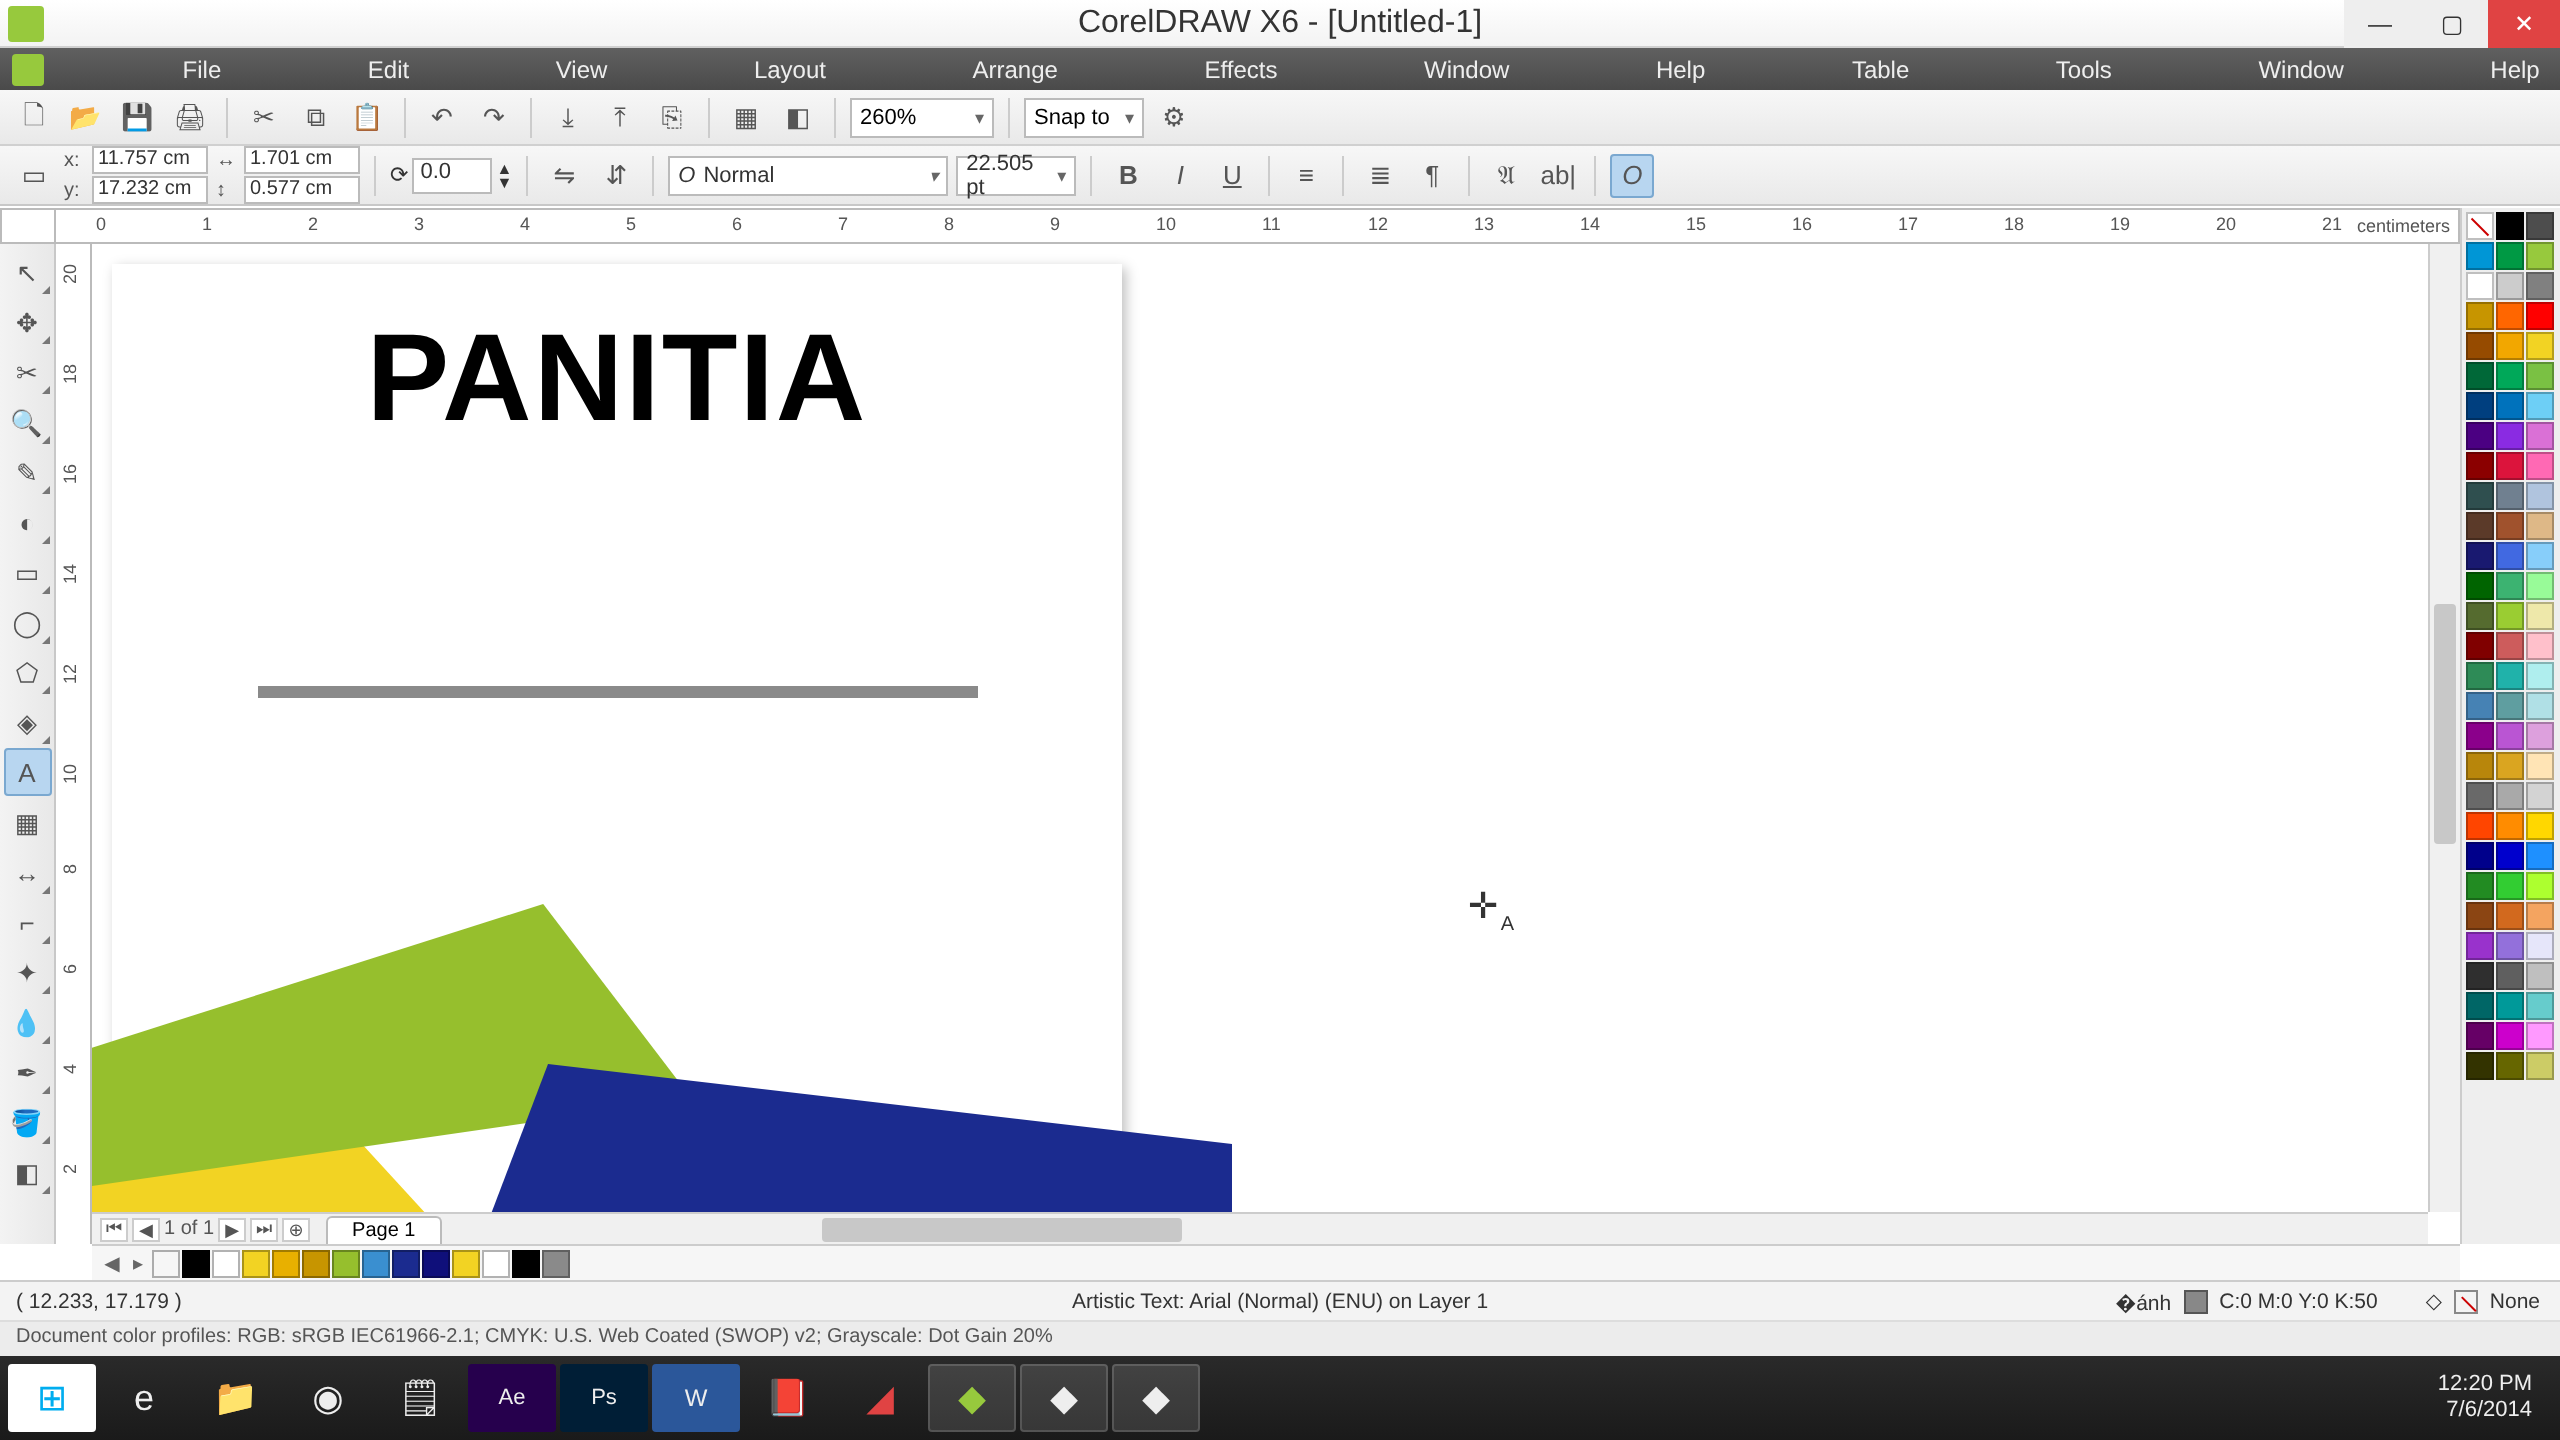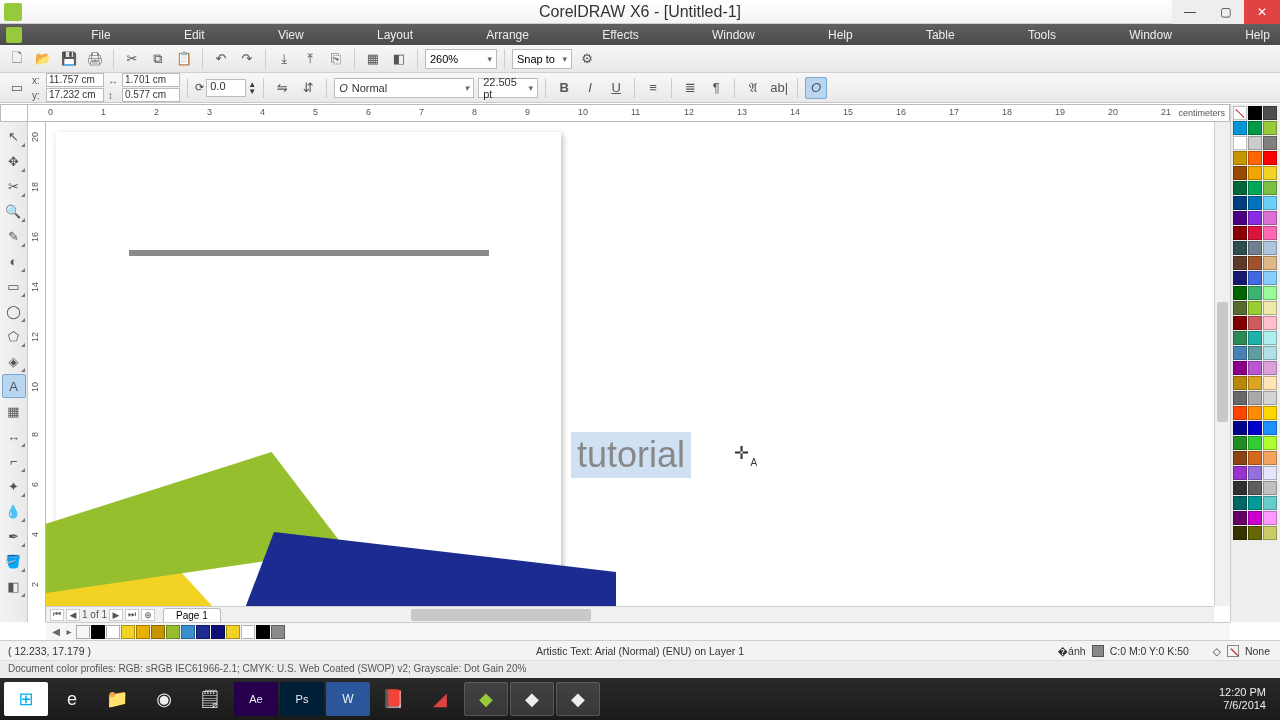--- a/index.html
+++ b/index.html
@@ -290,28 +290,28 @@
     <div class="num" style="top: 210px;">12</div>
     <div class="num" style="top: 260px;">10</div>
     <div class="num" style="top: 310px;">8</div>
     <div class="num" style="top: 360px;">6</div>
     <div class="num" style="top: 410px;">4</div>
     <div class="num" style="top: 460px;">2</div>
   </div>
 
 <div class="canvas-wrap">
   <div class="page">
+    <div class="h1">PANITIA</div>
     <div class="line"></div>
   </div>
   <div class="shapes">
     <div class="tri-yellow"></div>
     <div class="tri-green"></div>
     <div class="tri-blue"></div>
   </div>
-  <div class="sel-text">tutorial</div>
   <div class="text-cursor">✛</div>
 
   <div class="scroll-v">
       <div class="thumb"></div>
     </div>
   <div class="scroll-h">
     <div class="nav">
       <div class="navbtn">⏮</div>
       <div class="navbtn">◀</div>
       <span>1 of 1</span>

